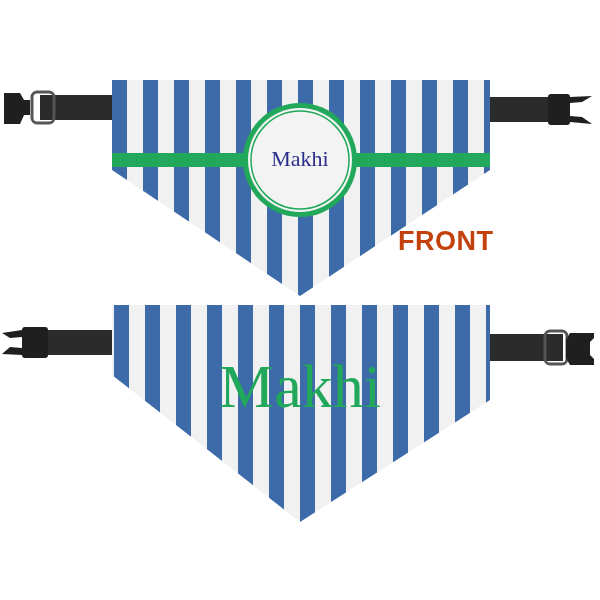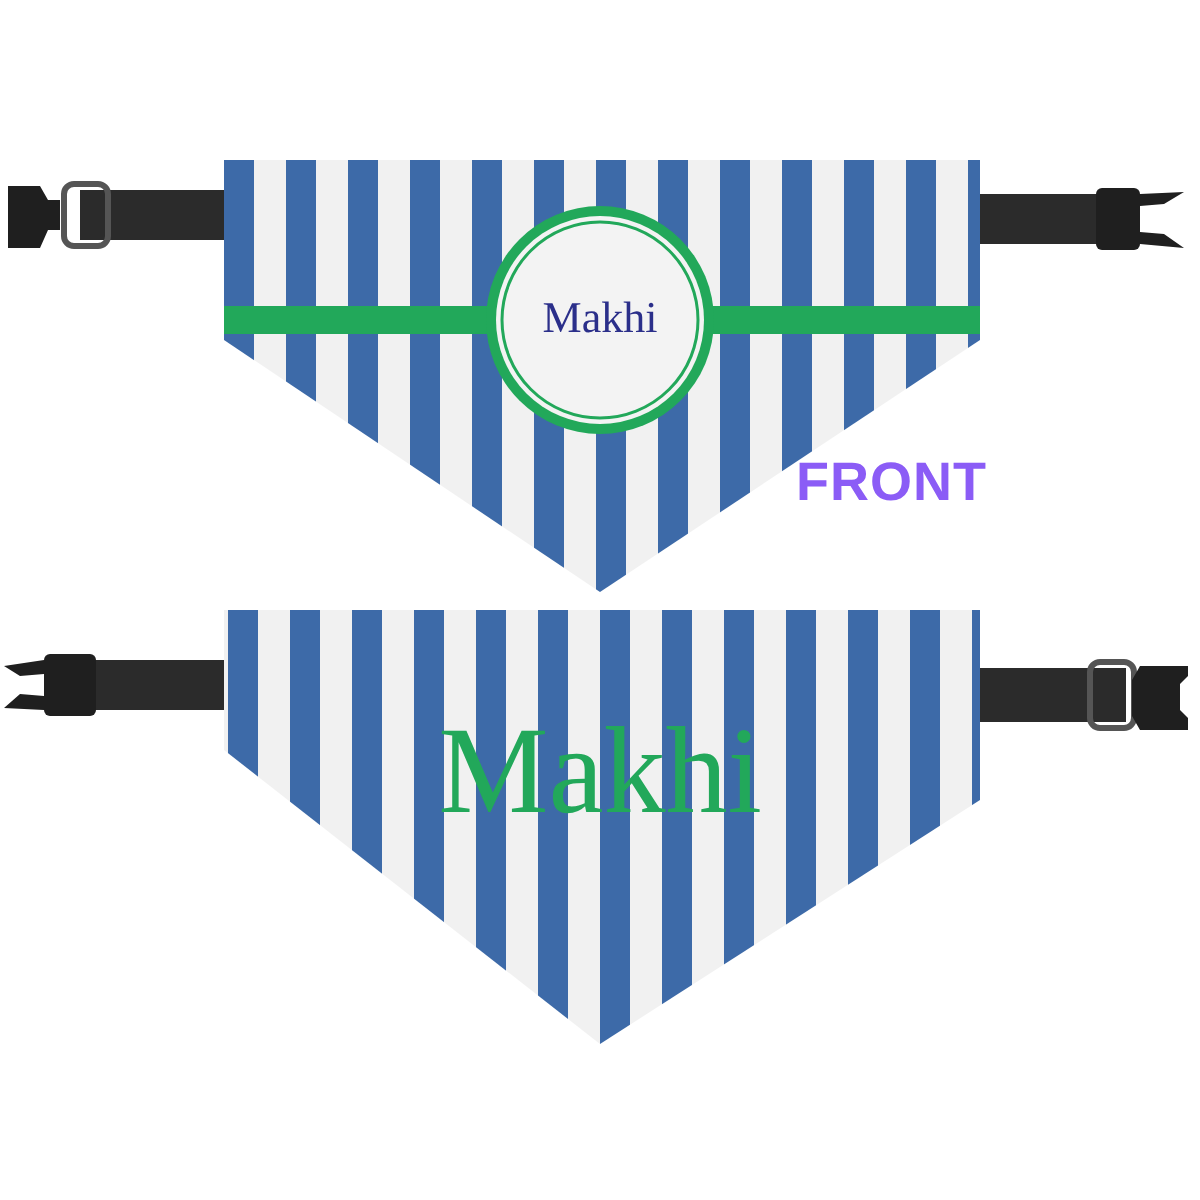--- a/index.html
+++ b/index.html
@@ -1,19 +1,19 @@
 <!DOCTYPE html>
 <html><head>
 <meta charset="utf-8">
 <style>
   html, body { margin:0; padding:0; background:#ffffff; }
   body { width:600px; height:600px; position:relative; overflow:hidden; font-family:"Liberation Sans", sans-serif; }
   .product-view { position:absolute; left:0; width:514px; }
   svg { display:block; }
-  .side-label { position:absolute; font-family:"Liberation Sans", sans-serif; font-weight:bold; font-size:27px; color:#8b5cf6; letter-spacing:0.5px; }
+  .side-label { position:absolute; font-family:"Liberation Sans", sans-serif; font-weight:bold; font-size:27px; color:#c2410c; letter-spacing:0.5px; }
 </style>
 </head>
 <body>
 
 <div class="product-view" style="top:0;height:300px;">
   <svg width="600" height="300" viewBox="0 0 600 300">
     <defs>
       <pattern id="stripesF" patternUnits="userSpaceOnUse" x="112" y="0" width="31" height="10">
         <rect width="31" height="10" fill="#f1f1f1"></rect>
         <rect x="0" width="15" height="10" fill="#3d6aa8"></rect>

